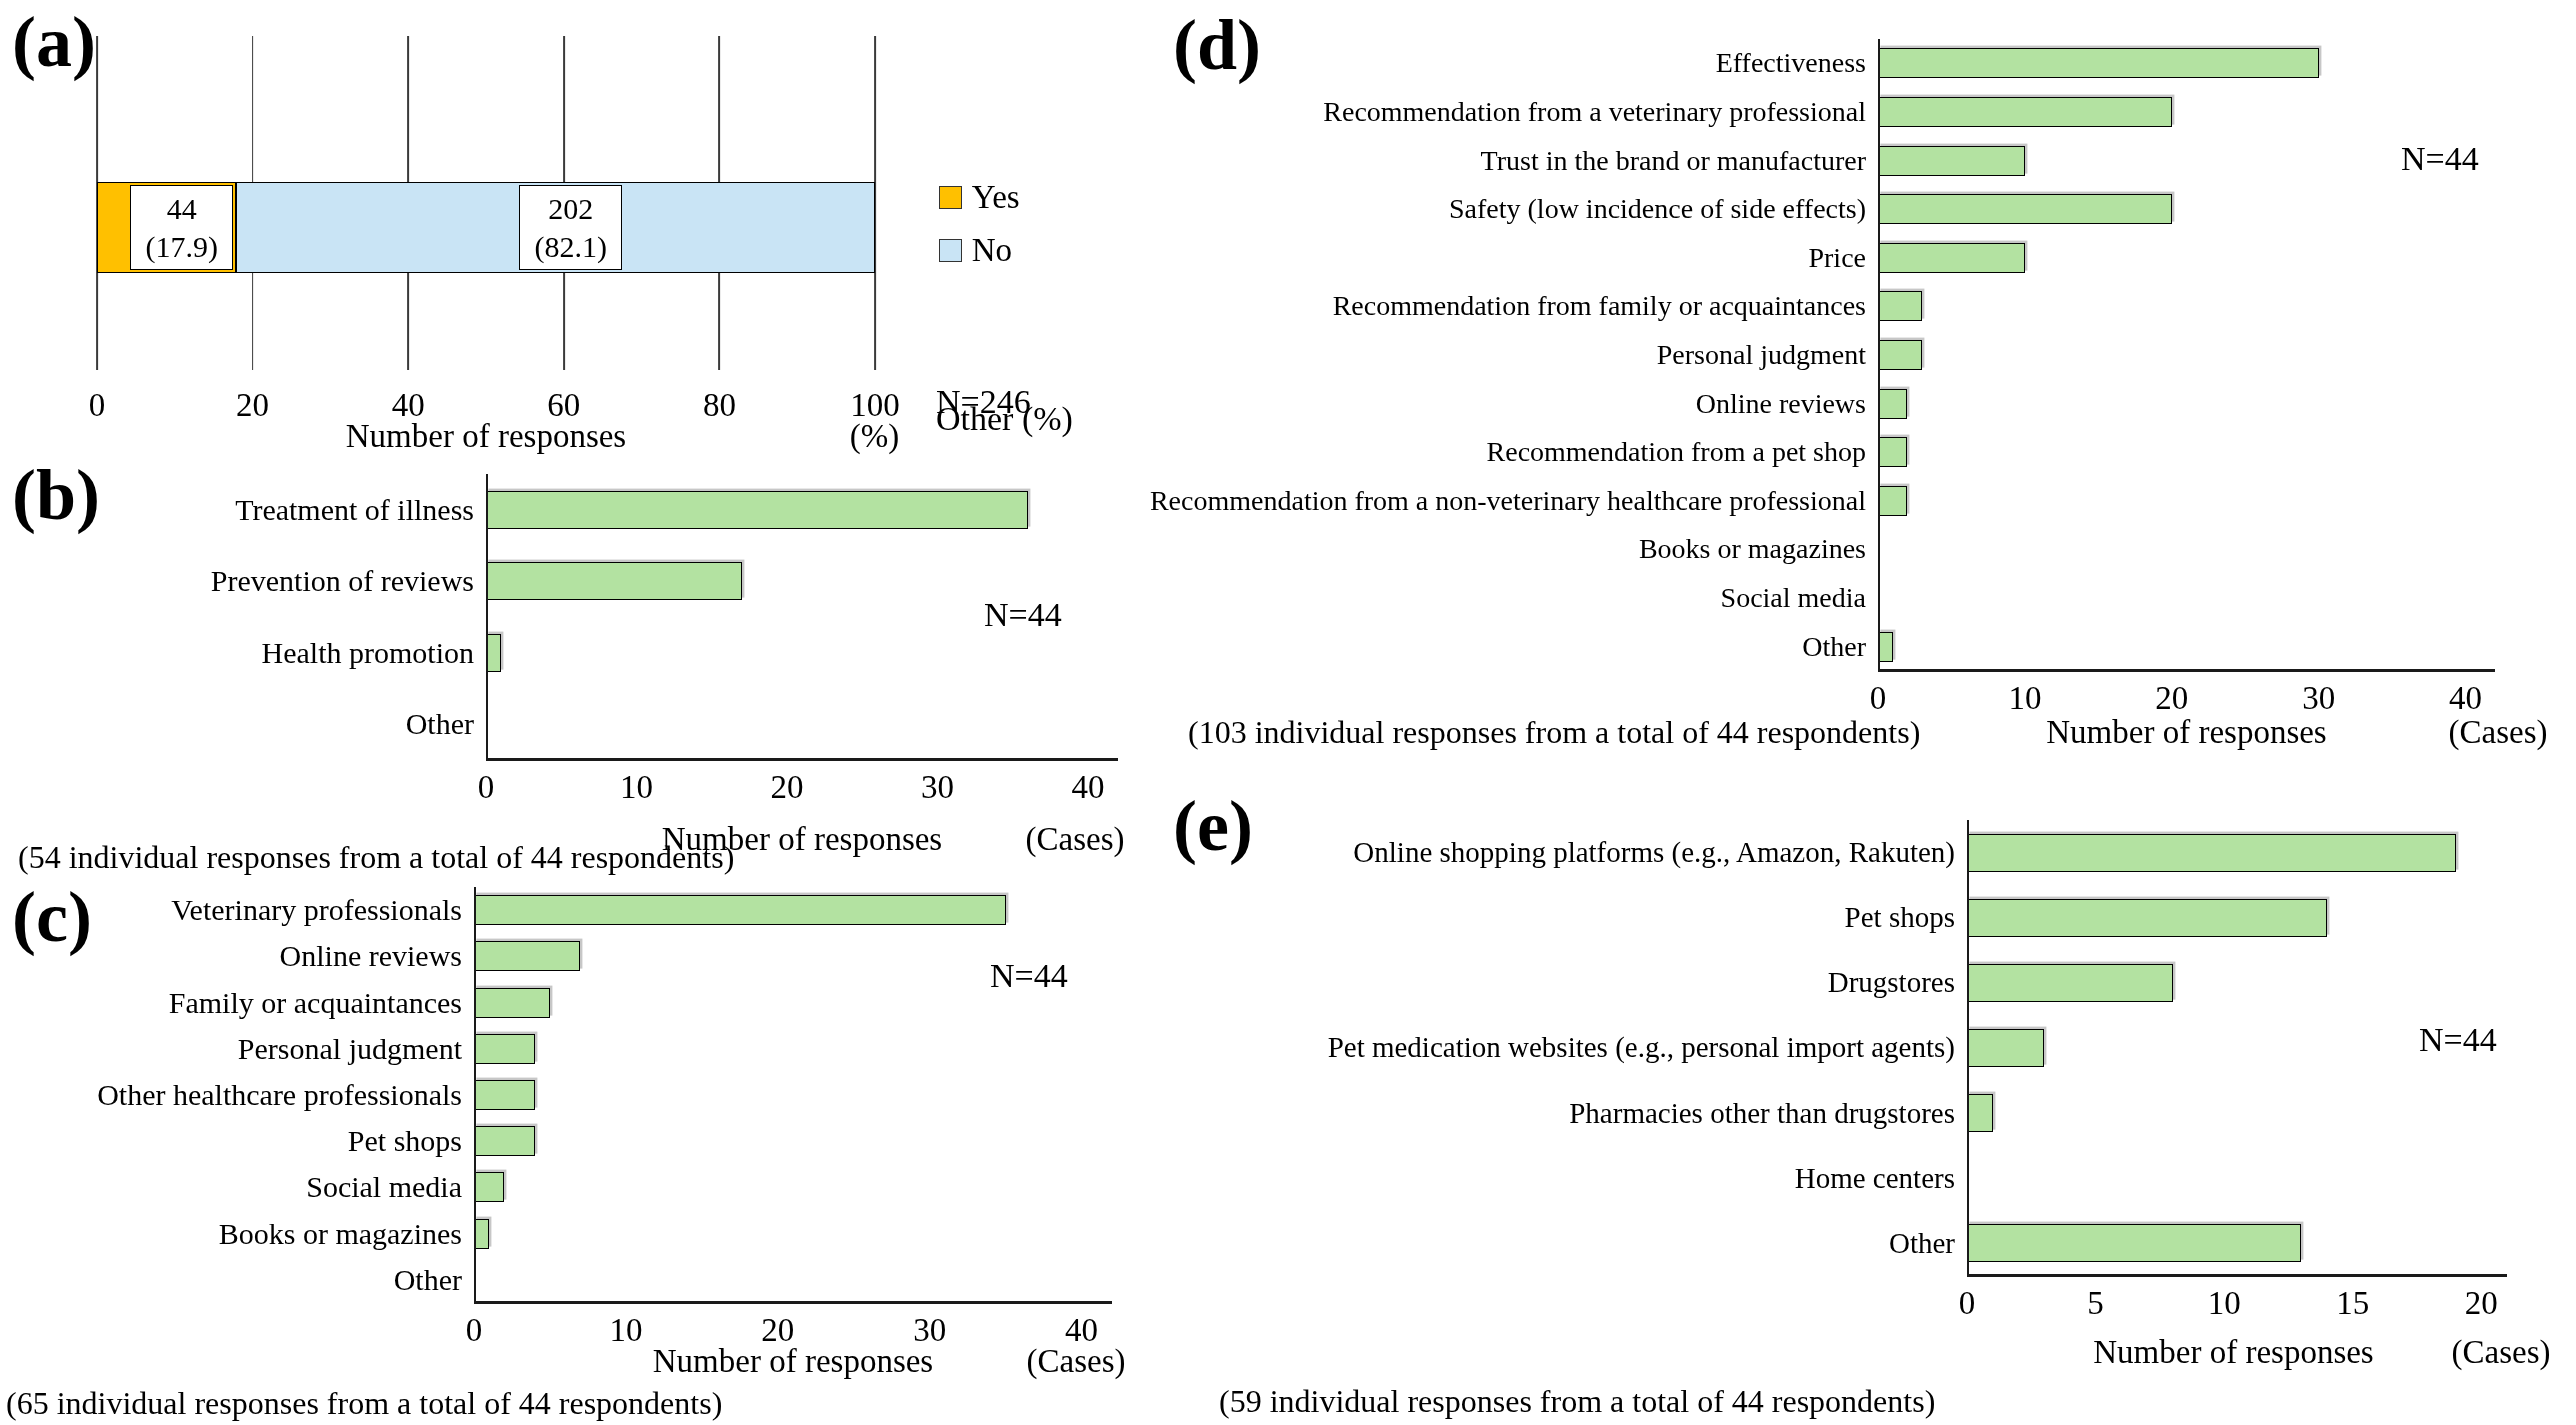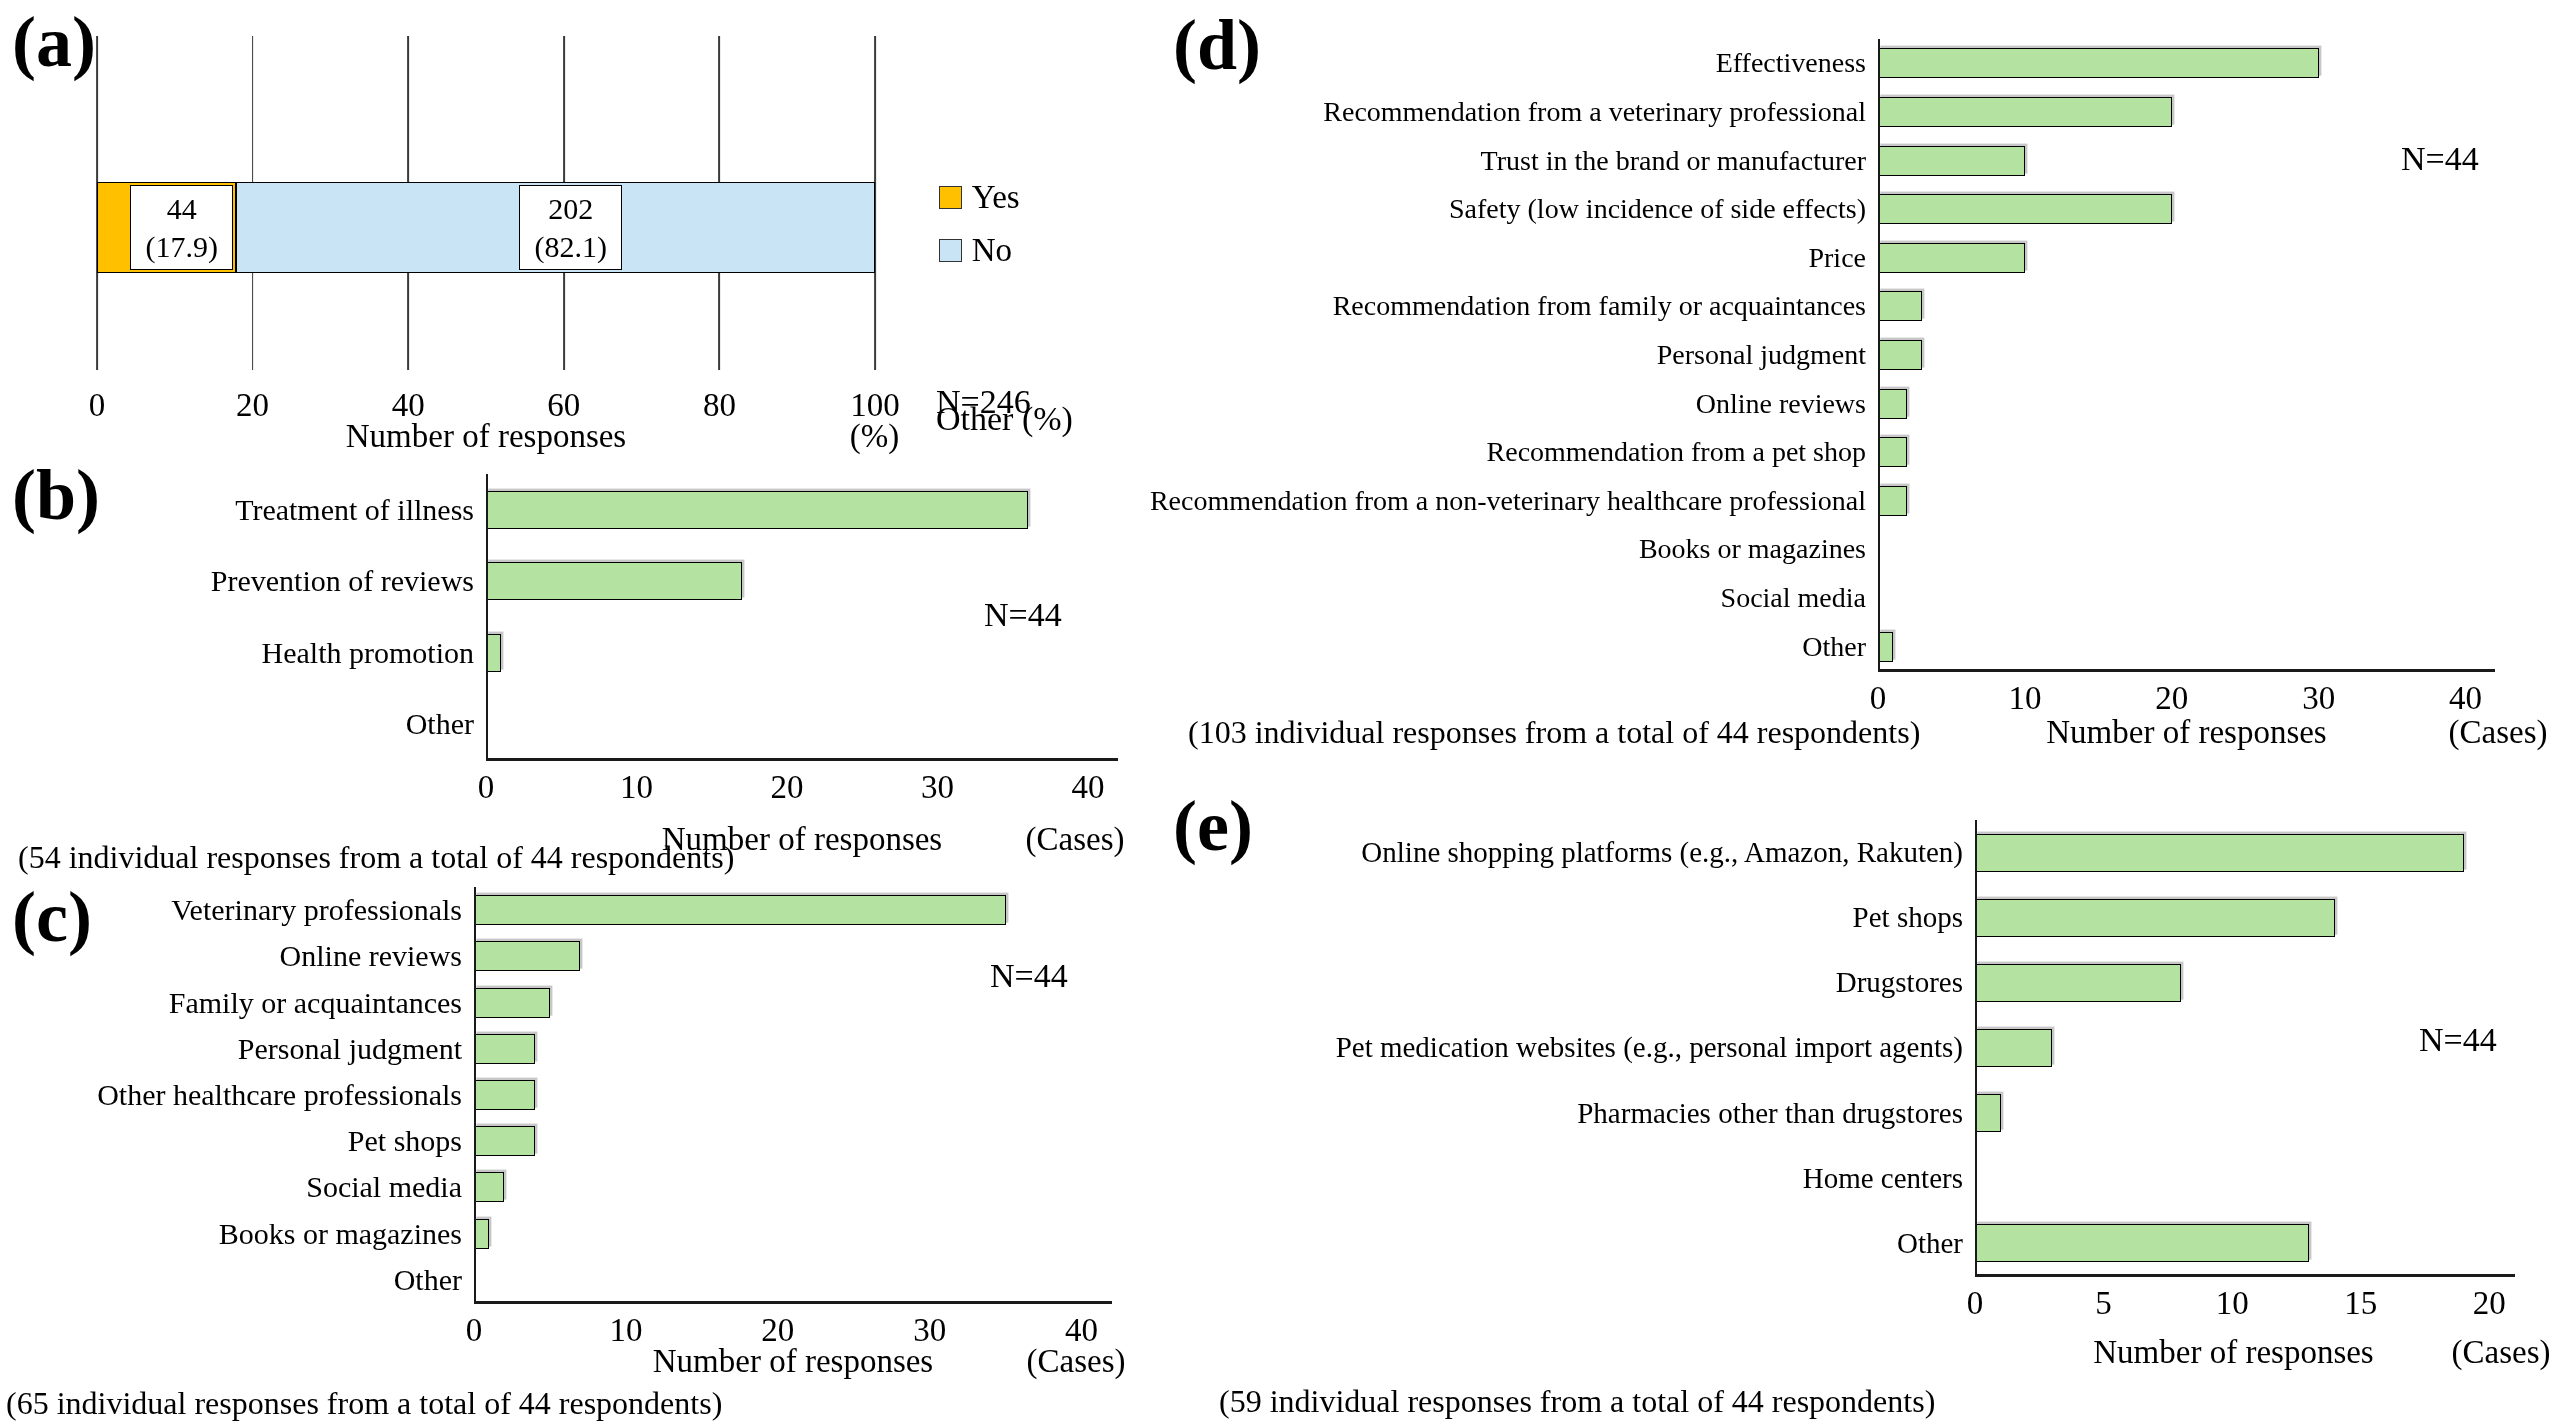--- a/index.html
+++ b/index.html
@@ -42,21 +42,21 @@
   .a-n{position:absolute;left:924px;top:349px;font-size:34px;margin-top:28px;}
   .a-cases{position:absolute;left:924px;top:394px;font-size:34px;}
 
   #panel-b{left:12px;top:453px;width:1142px;height:419px;--labelw:389px;--barh:38px;--lblfs:30px;}
   #panel-b .chart{left:85px;top:21px;width:1021px;height:286px;}
   #panel-c{left:6px;top:872px;width:1149px;height:553px;--labelw:377px;--barh:30px;--lblfs:30px;}
   #panel-c .chart{left:91px;top:15px;width:1015px;height:416px;}
   #panel-d{left:1167px;top:6px;width:1409px;height:775px;--labelw:696px;--barh:30px;--lblfs:28px;}
   #panel-d .chart{left:15px;top:33px;width:1313px;height:632px;}
   #panel-e{left:1167px;top:784px;width:1409px;height:641px;--labelw:760px;--barh:38px;--lblfs:29px;}
-  #panel-e .chart{left:48px;top:36px;width:1300px;height:456px;text-align:center;}
+  #panel-e .chart{left:40px;top:36px;width:1300px;height:456px;text-align:center;}
 </style>
 </head>
 <body>
 
 <div id="canvas">
 
   <div class="panel" id="panel-a">
     <div class="letter" style="left:0;top:0;">(a)</div>
     <div class="a-chart" id="a-chart">
         <div class="a-grid" style="left: 0%;"></div>

